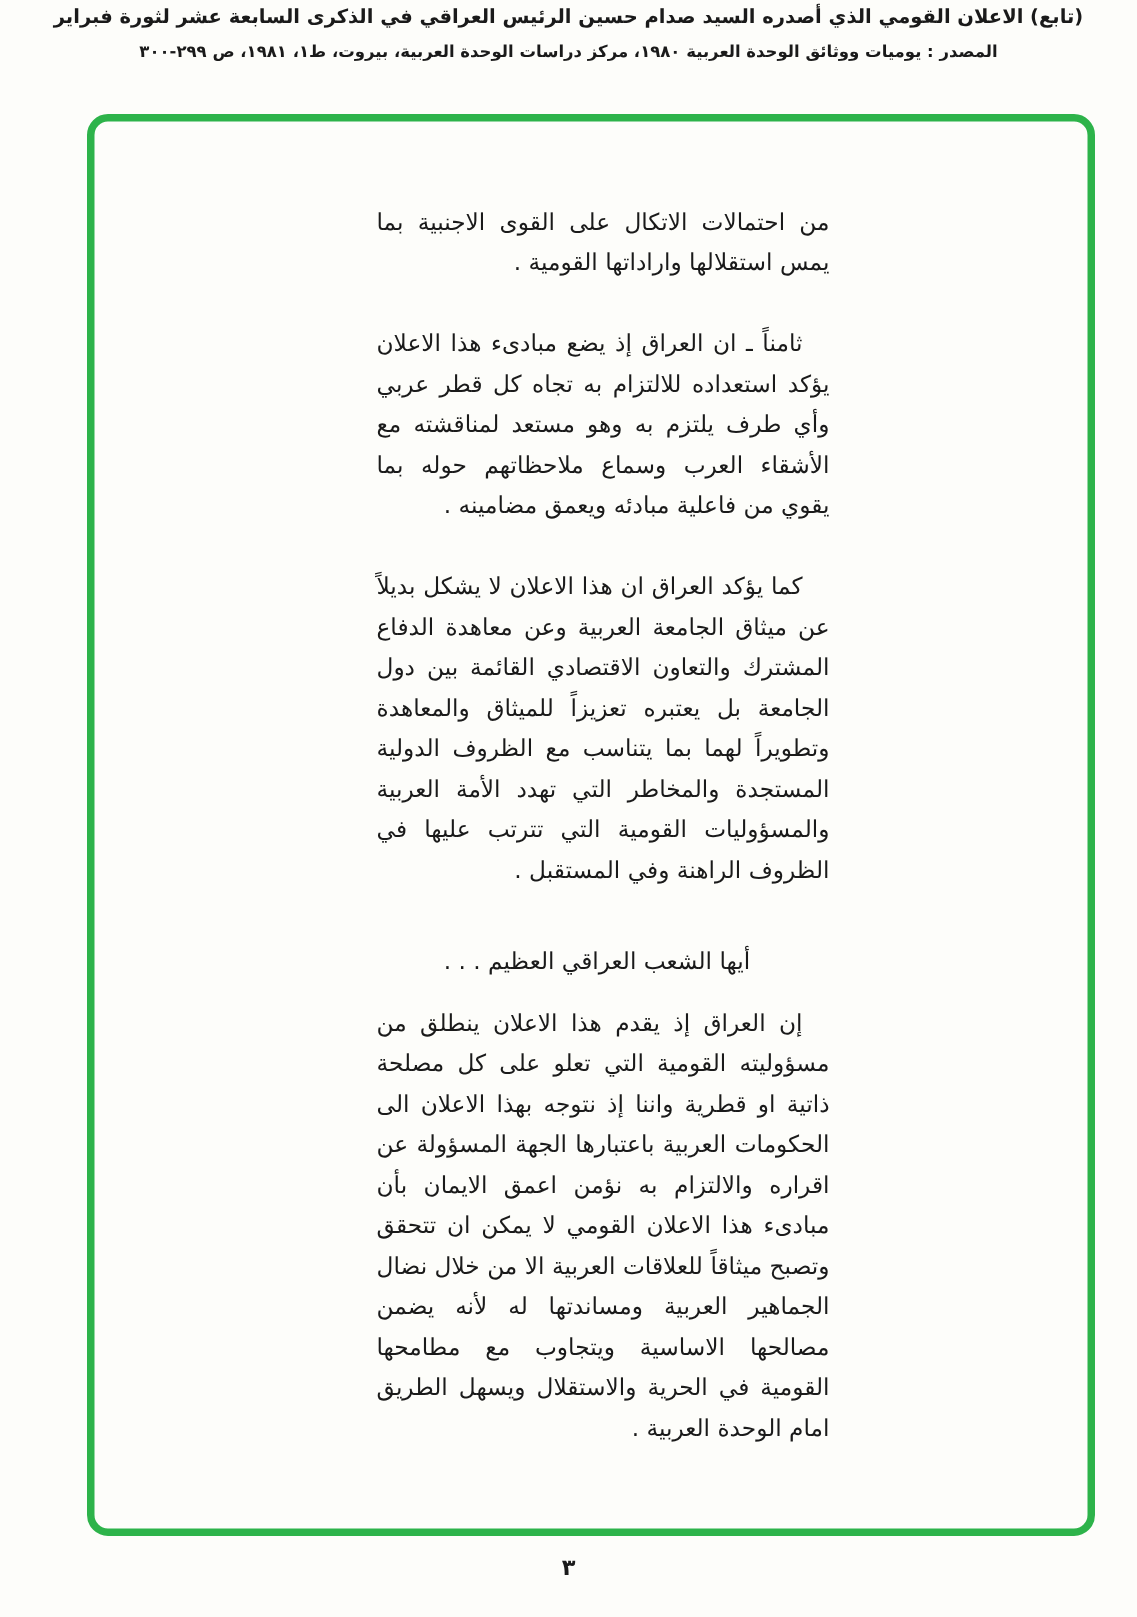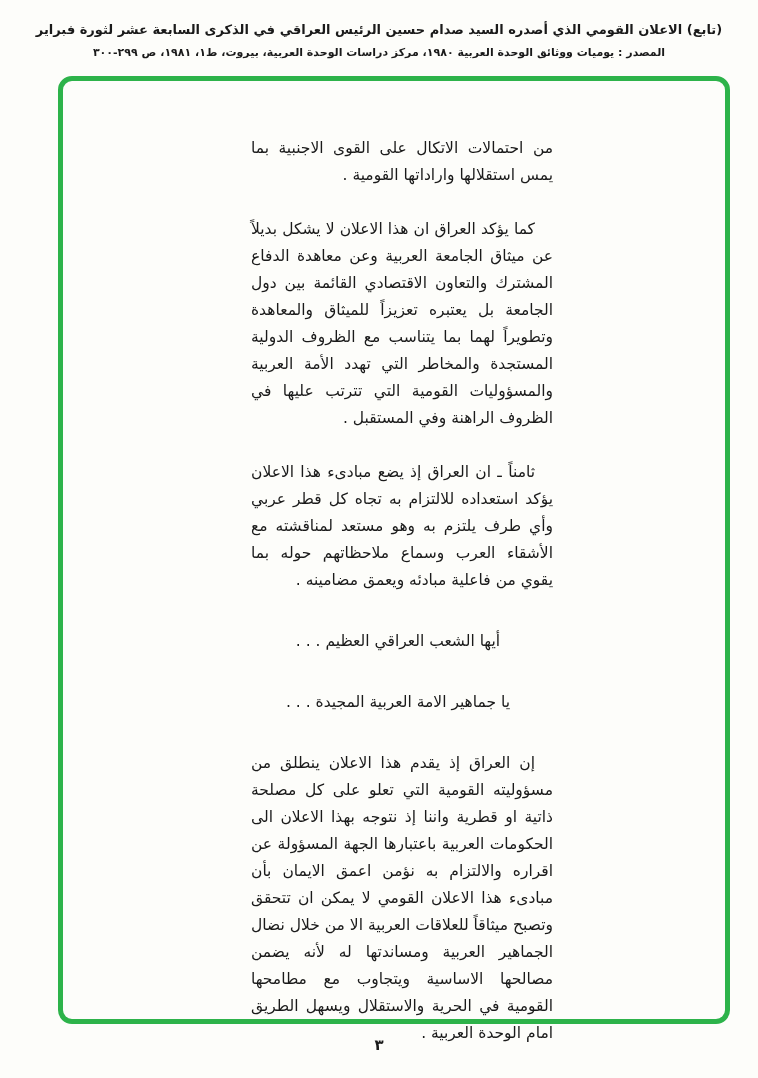--- a/index.html
+++ b/index.html
@@ -13,21 +13,21 @@
     height: 1078px;
     margin: 0 auto;
     background: #fdfdfa;
     font-family: "DejaVu Sans", sans-serif;
     color: #1a1a1a;
     overflow: hidden;
   }
   
   .page-header {
     position: absolute;
-    top: 20px;
+    top: 2px;
     left: 0;
     right: 0;
     text-align: center;
     direction: rtl;
   }
   .header-title {
     font-size: 13px;
     font-weight: bold;
     line-height: 20px;
     padding: 0 30px;
@@ -95,24 +95,23 @@
 <div class="page">
 
   <div class="page-header">
     <div class="header-title">(تابع) الاعلان القومي الذي أصدره السيد صدام حسين الرئيس العراقي في الذكرى  السابعة عشر لثورة فبراير</div>
     <div class="header-source">المصدر :   يوميات ووثائق الوحدة العربية ١٩٨٠، مركز دراسات الوحدة العربية، بيروت، ط١، ١٩٨١، ص ٢٩٩-٣٠٠</div>
   </div>
 
   <div class="green-frame">
     <div class="text-column">
       <p>من احتمالات الاتكال على القوى الاجنبية بما يمس استقلالها واراداتها القومية .</p>
+      <p class="indent">ثامناً ـ ان العراق إذ يضع مبادىء هذا الاعلان يؤكد استعداده للالتزام به تجاه كل قطر عربي وأي طرف يلتزم به وهو مستعد لمناقشته مع الأشقاء العرب وسماع ملاحظاتهم حوله بما يقوي من فاعلية مبادئه ويعمق مضامينه .</p>
       <p class="indent">كما يؤكد العراق ان هذا الاعلان لا يشكل بديلاً عن ميثاق الجامعة العربية وعن معاهدة الدفاع المشترك والتعاون الاقتصادي القائمة بين دول الجامعة بل يعتبره تعزيزاً للميثاق والمعاهدة وتطويراً لهما بما يتناسب مع الظروف الدولية المستجدة والمخاطر التي تهدد الأمة العربية والمسؤوليات القومية التي تترتب عليها في الظروف الراهنة وفي المستقبل .</p>
-      <p class="indent">ثامناً ـ ان العراق إذ يضع مبادىء هذا الاعلان يؤكد استعداده للالتزام به تجاه كل قطر عربي وأي طرف يلتزم به وهو مستعد لمناقشته مع الأشقاء العرب وسماع ملاحظاتهم حوله بما يقوي من فاعلية مبادئه ويعمق مضامينه .</p>
       <p class="exclaim">أيها الشعب العراقي العظيم . . .</p>
-      <p class="exclaim last-exclaim">يا جماهير الامة العربية المجيدة . . .</p>
       <p class="indent">إن العراق إذ يقدم هذا الاعلان ينطلق من مسؤوليته القومية التي تعلو على كل مصلحة ذاتية او قطرية واننا إذ نتوجه بهذا الاعلان الى الحكومات العربية باعتبارها الجهة المسؤولة عن اقراره والالتزام به نؤمن اعمق الايمان بأن مبادىء هذا الاعلان القومي لا يمكن ان تتحقق وتصبح ميثاقاً للعلاقات العربية الا من خلال نضال الجماهير العربية ومساندتها له لأنه يضمن مصالحها الاساسية ويتجاوب مع مطامحها القومية في الحرية والاستقلال ويسهل الطريق امام الوحدة العربية .</p>
 
     </div>
   </div>
 
   <div class="page-number">٣</div>
 
 </div>
 
 </body></html>

